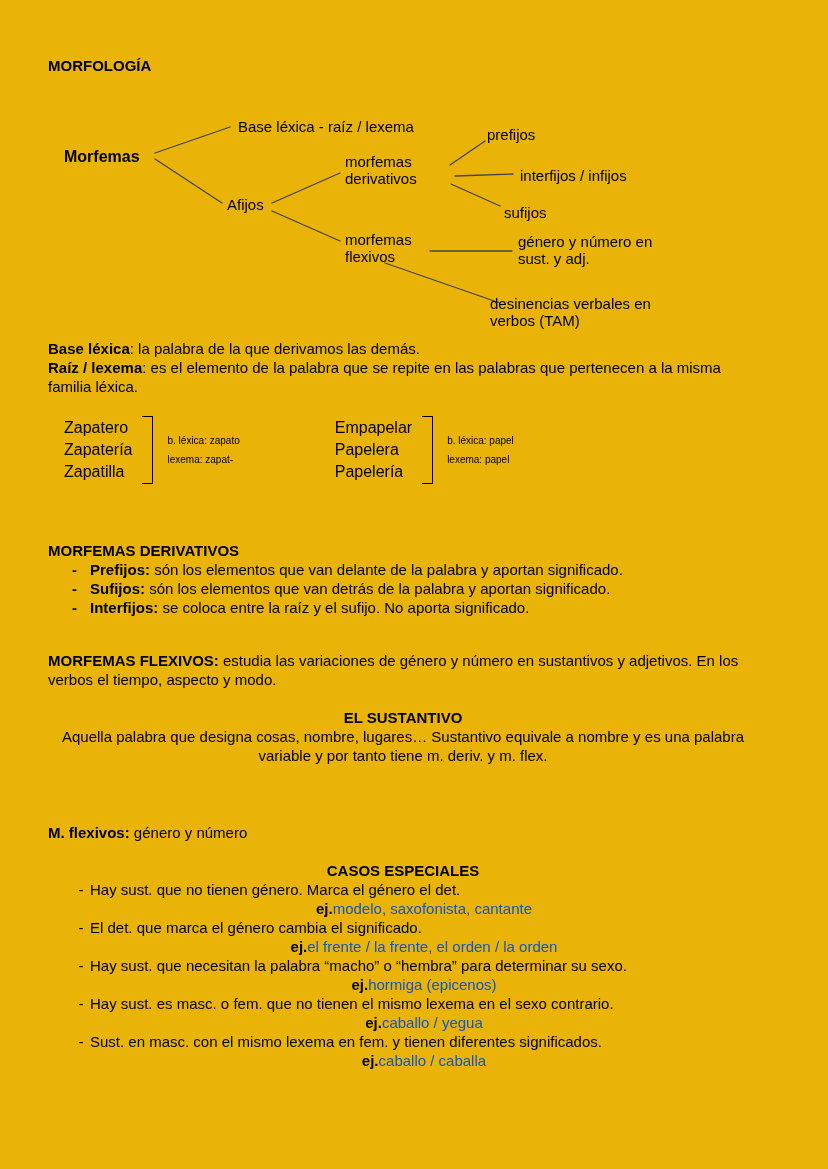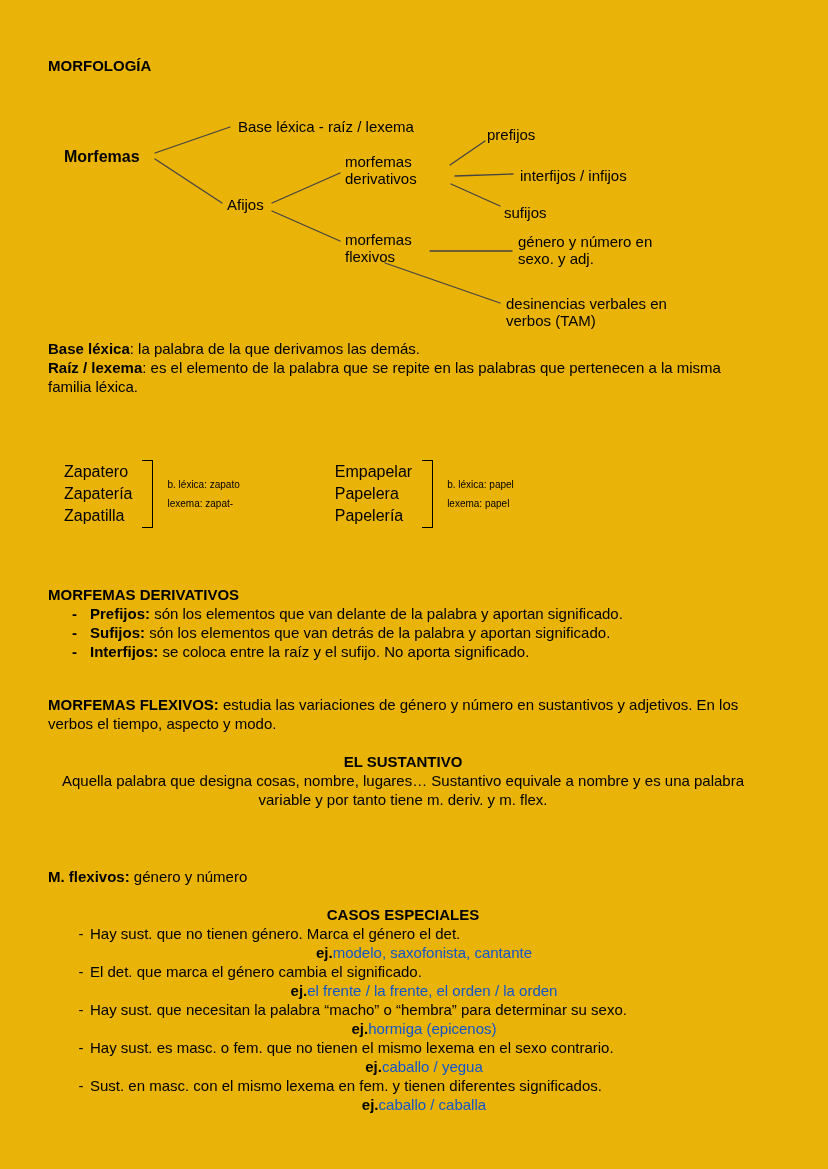--- a/index.html
+++ b/index.html
@@ -27,21 +27,21 @@
   .diagram svg line { stroke: var(--line, #444444); stroke-width: 1.3; stroke-linecap: round; }
   .dlabel { position: absolute; white-space: nowrap; line-height: 17px; font-size: 15px; }
   .dlabel.wrap { white-space: normal; }
   .dlabel.root { font-weight: bold; font-size: 16px; }
 
   
   .text-block { margin-left: 48px; margin-right: 70px; }
   .defs { margin-top: 0; }
 
   
-  .examples { display: flex; gap: 95px; margin-left: 64px; margin-top: 64px; }
+  .examples { display: flex; gap: 95px; margin-left: 64px; margin-top: 20px; }
   .example-group { display: flex; align-items: center; }
   .example-words { font-size: 16px; line-height: 22px; }
   .bracket {
     width: 11px;
     height: 68px;
     border: 1.6px solid #000000;
     border-left: none;
     margin-left: 10px;
     flex: 0 0 auto;
   }
@@ -81,22 +81,22 @@
     </svg>
 
     <div class="dlabel root" style="left:64px;top:37px;">Morfemas</div>
     <div class="dlabel" style="left:238px;top:7px;">Base léxica - raíz / lexema</div>
     <div class="dlabel" style="left:227px;top:85px;">Afijos</div>
     <div class="dlabel wrap" style="left:345px;top:42px;width:92px;">morfemas derivativos</div>
     <div class="dlabel" style="left:487px;top:15px;">prefijos</div>
     <div class="dlabel" style="left:520px;top:56px;">interfijos / infijos</div>
     <div class="dlabel" style="left:504px;top:93px;">sufijos</div>
     <div class="dlabel wrap" style="left:345px;top:120px;width:84px;">morfemas flexivos</div>
-    <div class="dlabel wrap" style="left:518px;top:122px;width:150px;">género y número en sexo. y adj.</div>
-    <div class="dlabel wrap" style="left:506px;top:184px;width:185px;">desinencias verbales en verbos (TAM)</div>
+    <div class="dlabel wrap" style="left:518px;top:122px;width:150px;">género y número en sust. y adj.</div>
+    <div class="dlabel wrap" style="left:490px;top:184px;width:185px;">desinencias verbales en verbos (TAM)</div>
   </div>
 
   <div class="text-block defs">
     <p><b>Base léxica</b><span>: la palabra de la que derivamos las demás.</span></p>
     <p><b>Raíz / lexema</b><span>: es el elemento de la palabra que se repite en las palabras que pertenecen a la misma familia léxica.</span></p>
   </div>
 
   <div class="examples">
     <div class="example-group">
       <div class="example-words">

